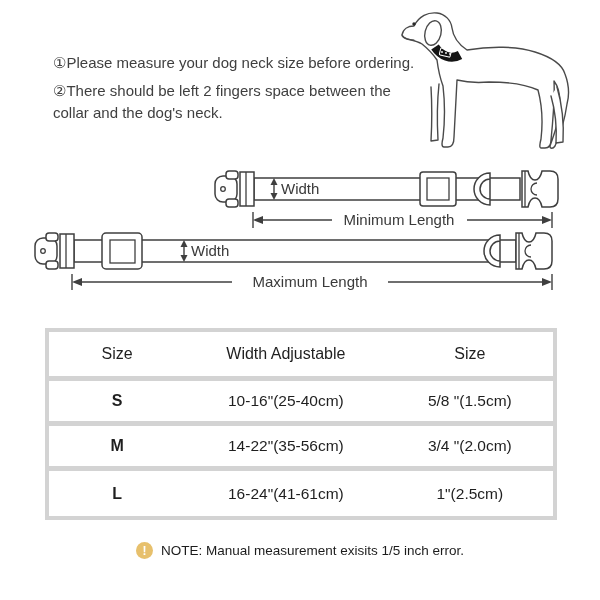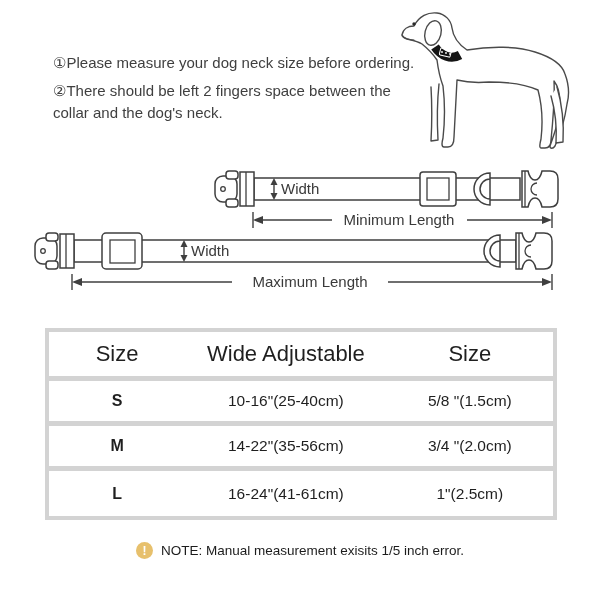--- a/index.html
+++ b/index.html
@@ -23,21 +23,21 @@
   .dog-thin{stroke:#4a4a4a;stroke-width:1.2;fill:none;stroke-linecap:round;}
   
   .size-table{
     position:absolute;left:45px;top:328px;width:512px;box-sizing:border-box;
     background:#d3d3d3;padding:4px;display:flex;flex-direction:column;gap:5px;
   }
   .trow{
     background:#ffffff;display:grid;grid-template-columns:27% 40% 33%;
     align-items:center;text-align:center;color:#1f1f1f;
   }
-  .trow.head{height:44px;font-size:22px;}
+  .trow.head{height:44px;font-size:16px;}
   .trow.body{height:40px;font-size:15.5px;}
   .trow.last{height:45px;}
   .trow .sz{font-weight:bold;font-size:16px;}
   
   .note{
     position:absolute;left:0;top:542px;width:600px;display:flex;align-items:center;
     justify-content:center;gap:8px;font-size:13.5px;color:#1c1c1c;
   }
   .note .bang{
     width:17px;height:17px;border-radius:50%;background:#e7c06c;color:#ffffff;
@@ -179,21 +179,21 @@
       <line class="dim" x1="356" y1="52" x2="510" y2="52"></line>
       <path class="ah" d="M520,52 L510,48 L510,56 Z"></path>
       <line class="dim" x1="520" y1="44" x2="520" y2="60"></line>
     </g>
     <text x="278" y="57" text-anchor="middle" font-size="15.5">Maximum Length</text>
   </svg>
 
   <div class="size-table">
     <div class="trow head">
       <div>Size</div>
-      <div>Wide Adjustable</div>
+      <div>Width Adjustable</div>
       <div>Size</div>
     </div>
     <div class="trow body">
       <div class="sz">S</div>
       <div>10-16"(25-40cm)</div>
       <div>5/8 "(1.5cm)</div>
     </div>
     <div class="trow body">
       <div class="sz">M</div>
       <div>14-22"(35-56cm)</div>

